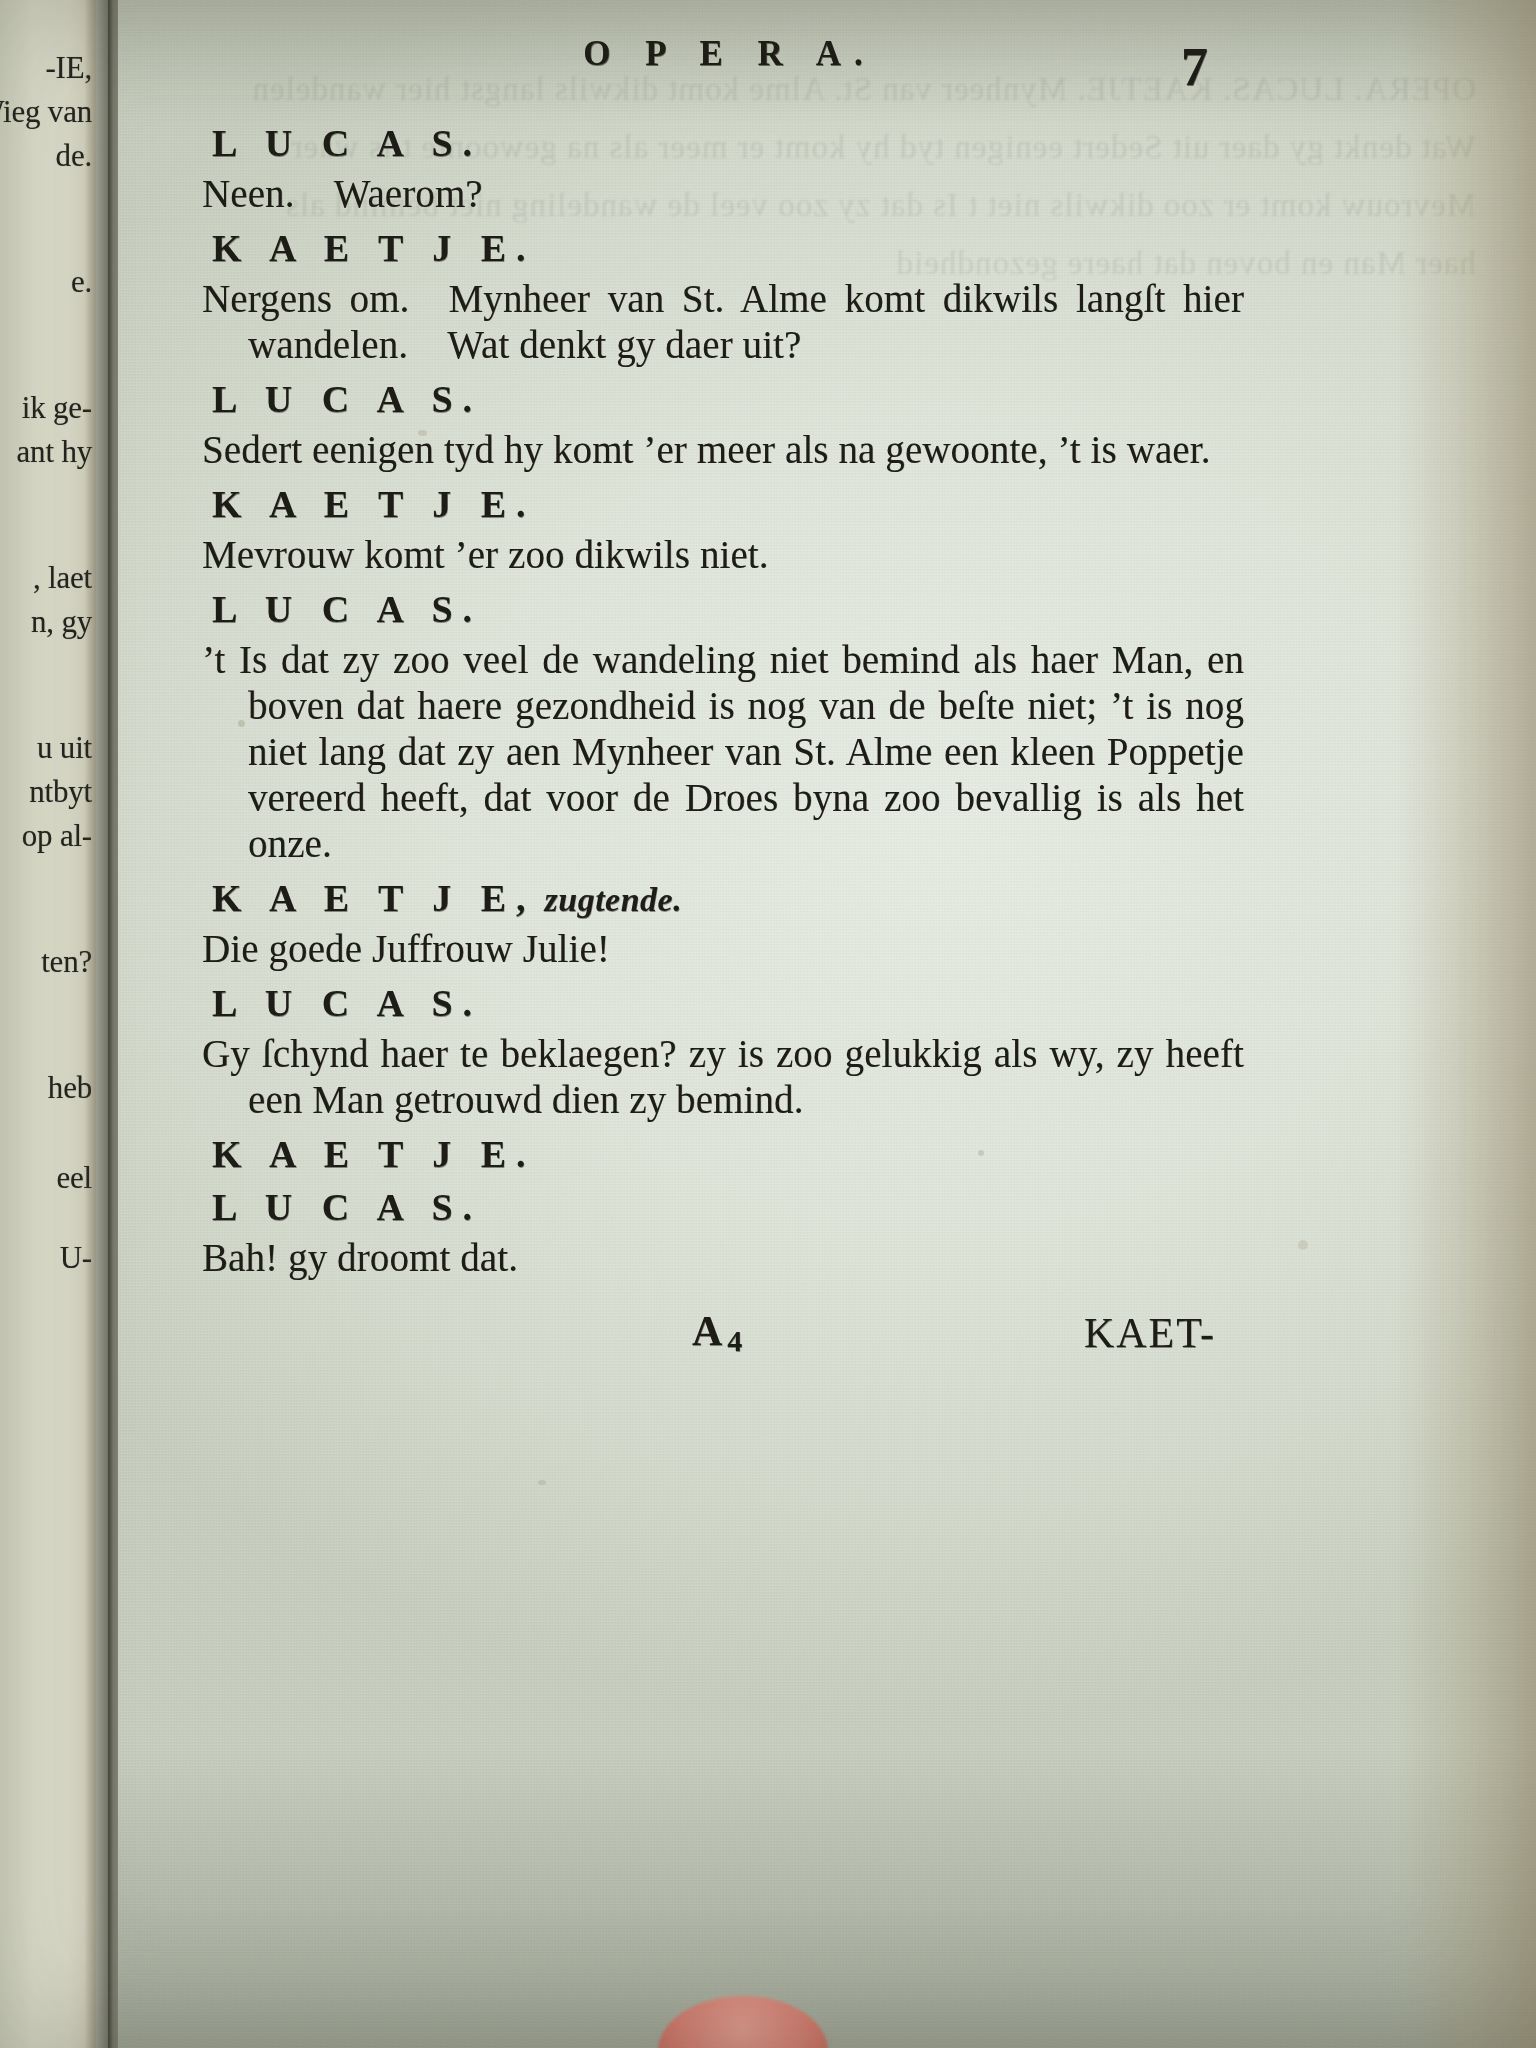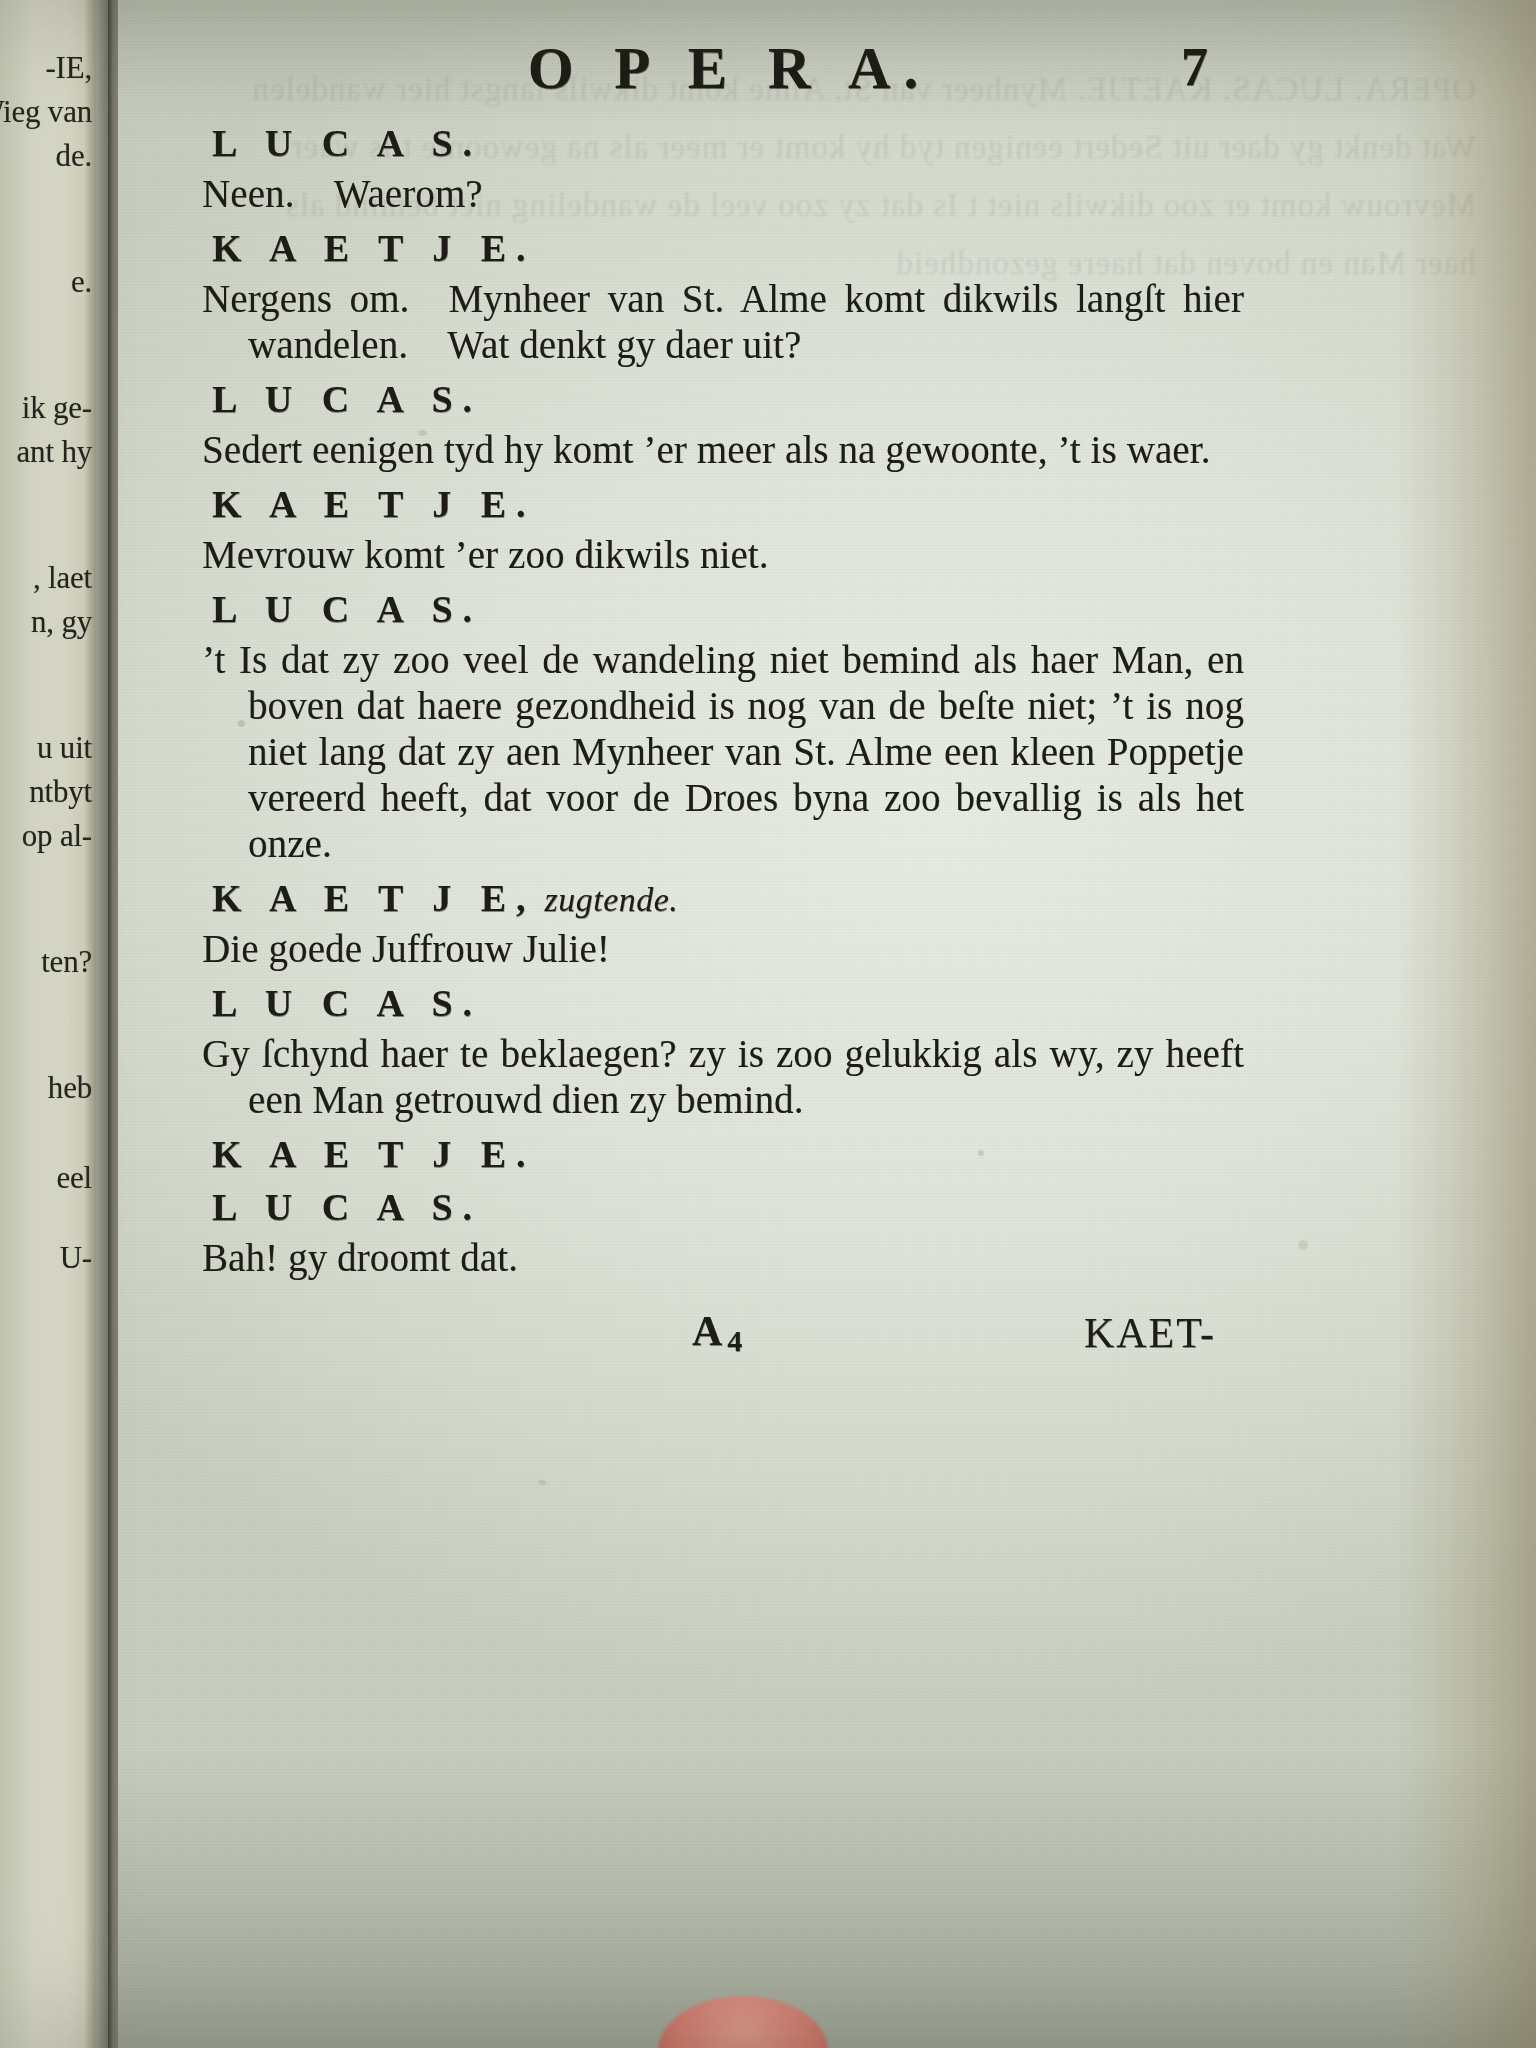--- a/index.html
+++ b/index.html
@@ -127,21 +127,21 @@
   }
 
   .hdr {
     display: flex;
     align-items: baseline;
     justify-content: center;
     position: relative;
     height: 78px;
   }
   .hdr .run {
-    font-size: 59px;
+    font-size: 35px;
     letter-spacing: 13px;
     font-weight: 700;
     text-indent: 13px;
     text-shadow: 0.6px 0.6px 0 rgba(25,25,18,0.55);
   }
   .hdr .folio {
     position: absolute;
     right: 36px;
     top: 2px;
     font-size: 54px;
@@ -153,21 +153,21 @@
     text-align: left;
     font-size: 38px;
     font-weight: 700;
     letter-spacing: 10px;
     text-indent: 10px;
     margin: 9px 0 6px 0;
     text-shadow: 0.5px 0.5px 0 rgba(25,25,18,0.45);
   }
   .speaker .dir {
     font-style: italic;
-    font-weight: 400;
+    font-weight: 700;
     letter-spacing: 0.5px;
     font-size: 34px;
   }
 
   .speech {
     font-size: 39px;
     line-height: 46px;
     margin: 0 0 5px 0;
     text-indent: 0;
     padding-left: 46px;

